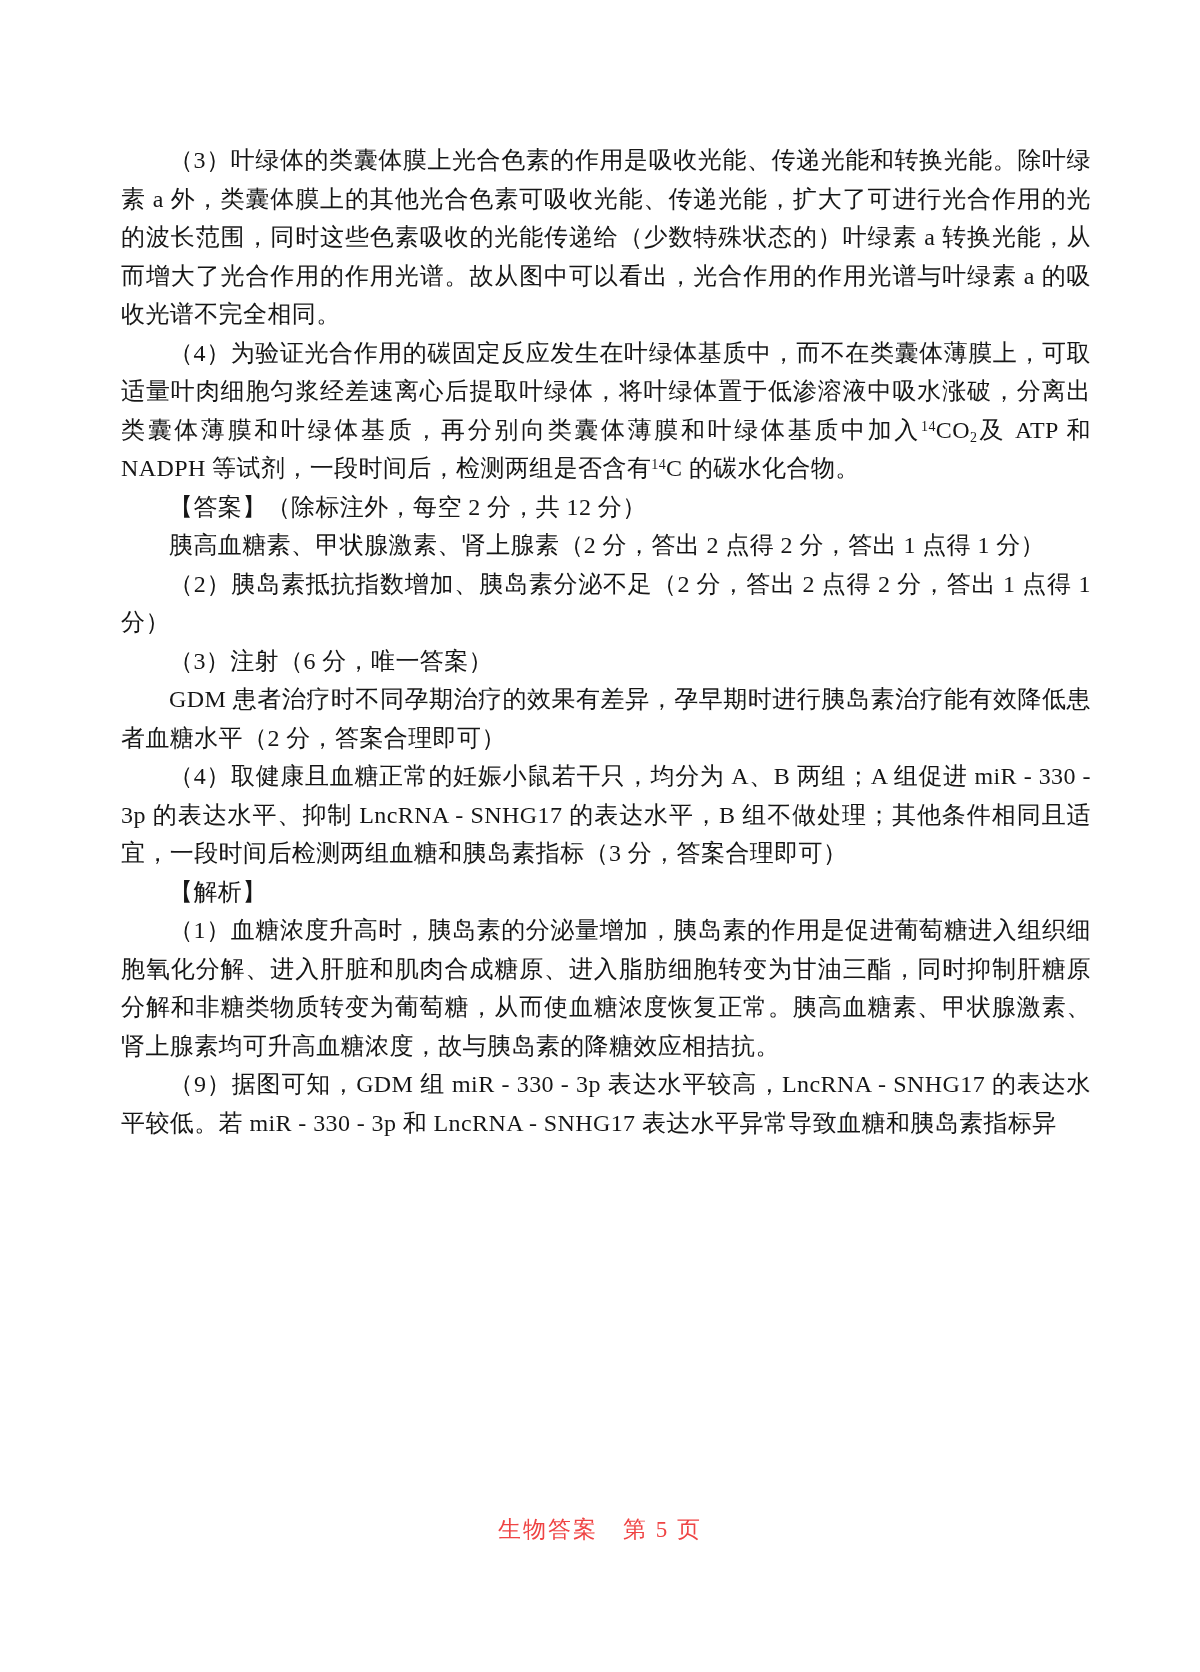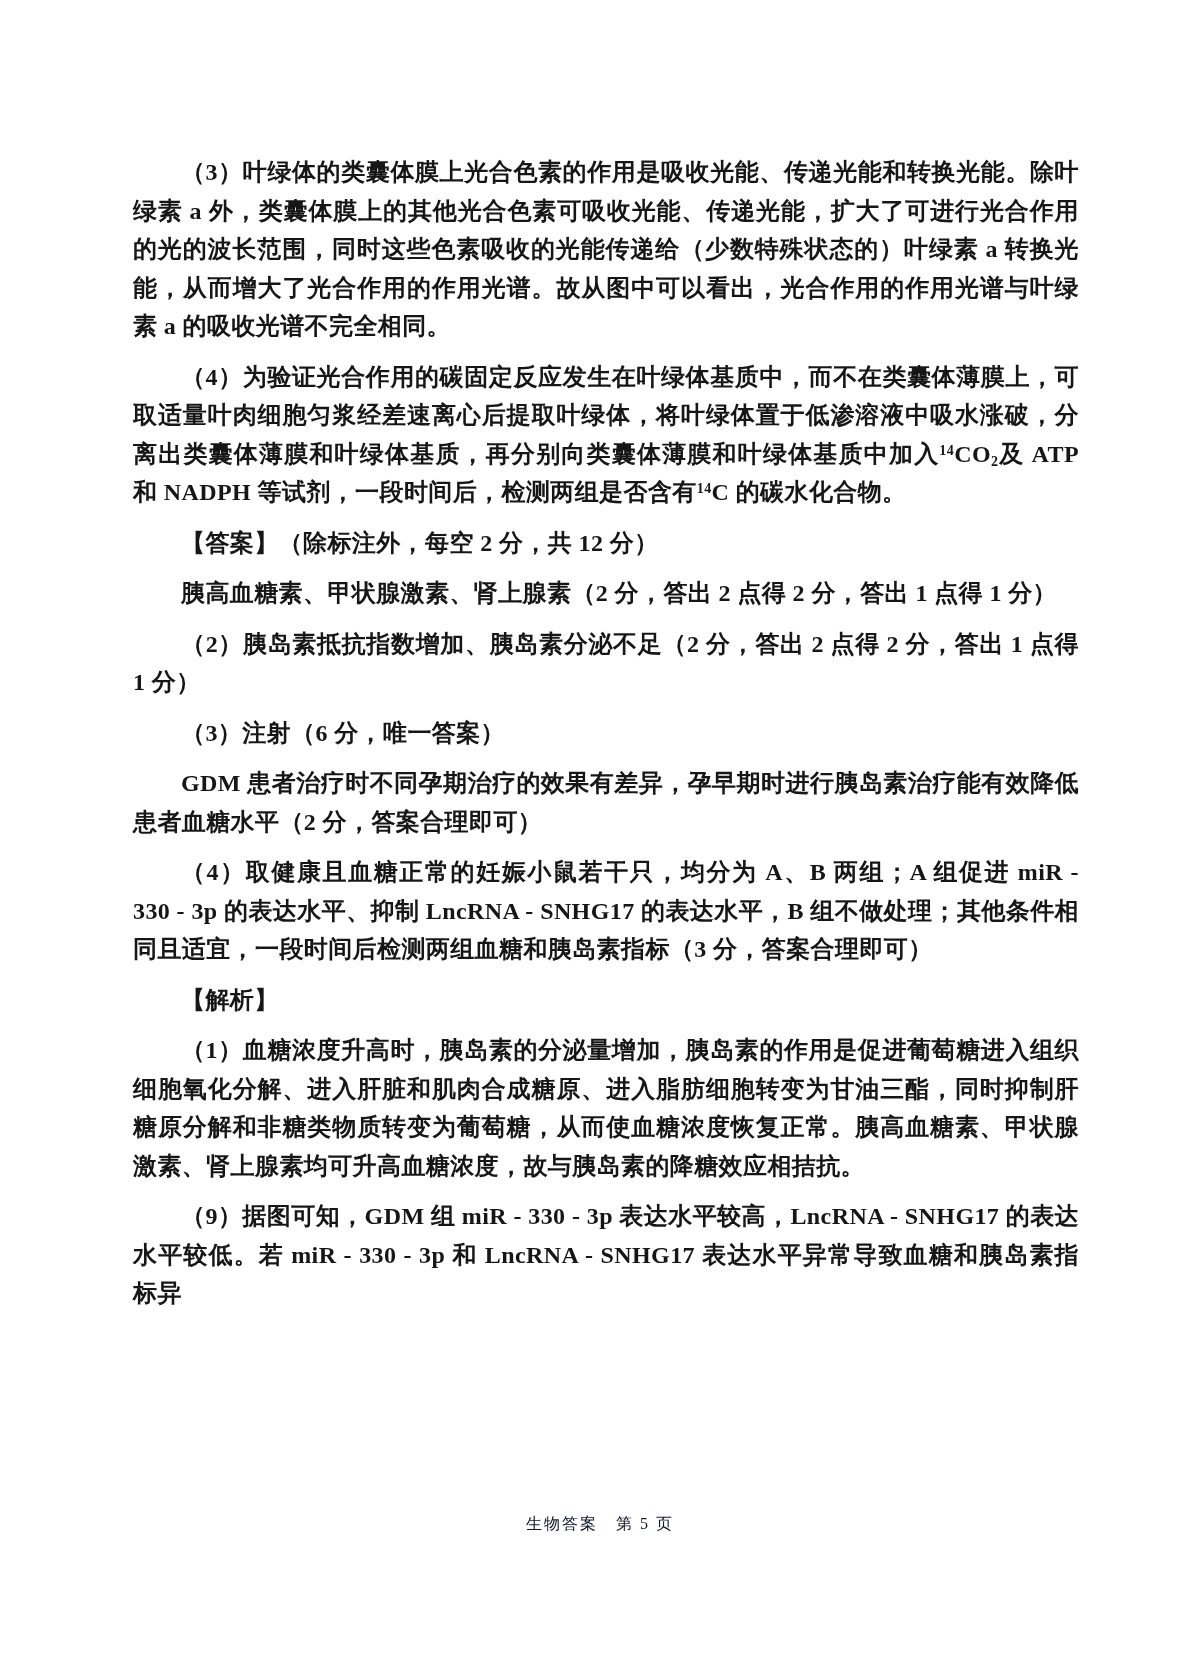--- a/index.html
+++ b/index.html
@@ -15,46 +15,45 @@
     color: #161616;
     overflow: hidden;
   }
   .doc-body {
     position: absolute;
     left: 121px;
     top: 141px;
     width: 970px;
   }
   .doc-body p {
-    margin: 12px;
+    margin: 0;
     padding: 0;
     font-size: 24px;
     line-height: 38.5px;
     text-align: justify;
     text-indent: 2em;
     letter-spacing: 0.4px;
     word-break: normal;
-    font-weight: bold;
   }
   .doc-body p sup,
   .doc-body p sub {
     font-size: 14px;
     line-height: 0;
   }
   .doc-body p sup { vertical-align: 7px; }
   .doc-body p sub { vertical-align: -4px; }
   .page-footer {
     position: absolute;
     top: 1514px;
     left: 0;
     width: 100%;
     text-align: center;
-    font-size: 16px;
+    font-size: 23px;
     letter-spacing: 2px;
-    color: #0f172a;
+    color: #ef4444;
   }
 </style>
 </head>
 <body>
 
 <div class="doc-body">
     <p><span>（3）叶绿体的类囊体膜上光合色素的作用是吸收光能、传递光能和转换光能。除叶绿素 a 外，类囊体膜上的其他光合色素可吸收光能、传递光能，扩大了可进行光合作用的光的波长范围，同时这些色素吸收的光能传递给（少数特殊状态的）叶绿素 a 转换光能，从而增大了光合作用的作用光谱。故从图中可以看出，光合作用的作用光谱与叶绿素 a 的吸收光谱不完全相同。</span></p>
     <p><span>（4）为验证光合作用的碳固定反应发生在叶绿体基质中，而不在类囊体薄膜上，可取适量叶肉细胞匀浆经差速离心后提取叶绿体，将叶绿体置于低渗溶液中吸水涨破，分离出类囊体薄膜和叶绿体基质，再分别向类囊体薄膜和叶绿体基质中加入</span><sup>14</sup><span>CO</span><sub>2</sub><span>及 ATP 和 NADPH 等试剂，一段时间后，检测两组是否含有</span><sup>14</sup><span>C 的碳水化合物。</span></p>
     <p><span>【答案】（除标注外，每空 2 分，共 12 分）</span></p>
     <p><span>胰高血糖素、甲状腺激素、肾上腺素（2 分，答出 2 点得 2 分，答出 1 点得 1 分）</span></p>

